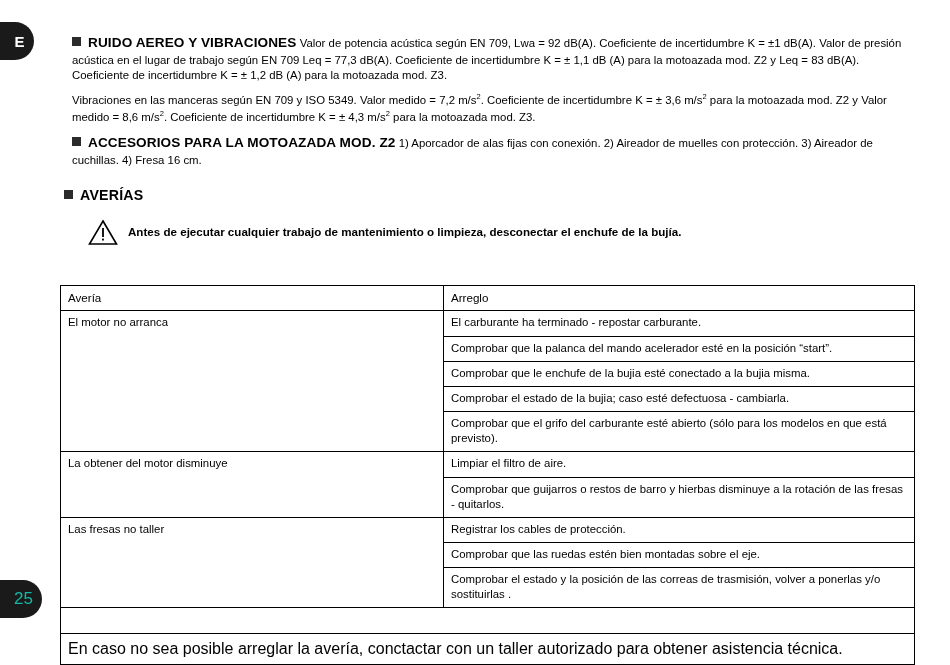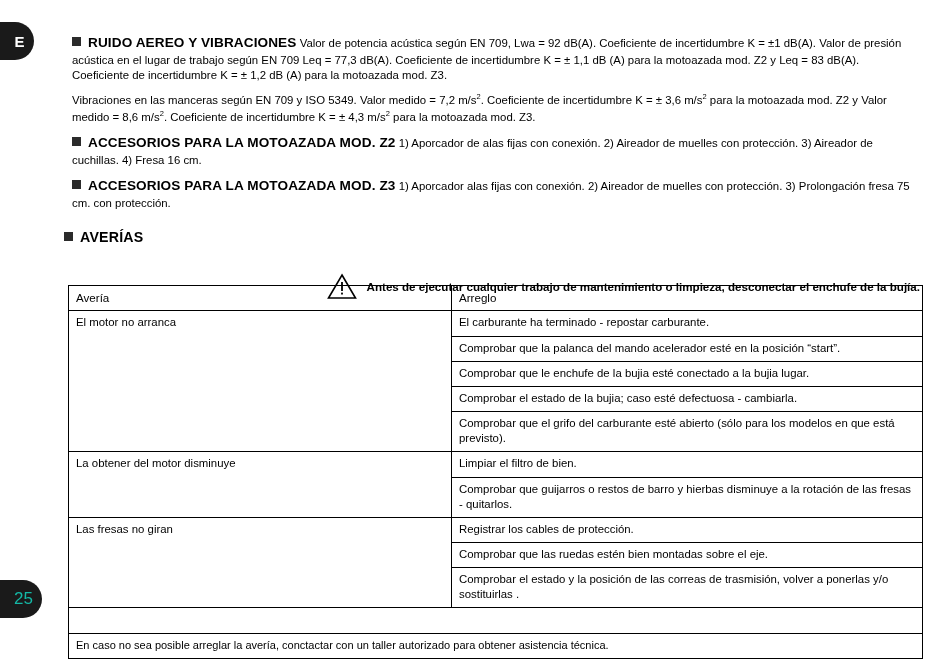--- a/index.html
+++ b/index.html
@@ -110,39 +110,38 @@
   .averias {
     margin-top: 18px;
     font-size: 14.2px;
     font-weight: bold;
     letter-spacing: 0.2px;
   }
 
   .warning-row {
     display: flex;
     align-items: center;
-    margin-top: 28px;
+    margin-top: 16px;
     margin-left: 24px;
-    justify-content: flex-end;
   }
   .warn-tri {
     width: 30px;
     height: 26px;
     margin-right: 10px;
     flex: 0 0 auto;
   }
   .warn-text {
     font-size: 11.6px;
     font-weight: bold;
   }
 
   
   table.fault-table {
     position: absolute;
-    left: 68px;
+    left: 60px;
     top: 285px;
     width: 855px;
     border-collapse: collapse;
     table-layout: fixed;
     font-size: 11.4px;
   }
   table.fault-table td {
     border: 1px solid #000000;
     padding: 4px 7px 5px 7px;
     vertical-align: top;
@@ -153,21 +152,21 @@
     width: 368px;
   }
   .hdr td {
     font-size: 11.6px;
   }
   .spacer-row td {
     height: 14px;
     padding: 2px;
   }
   .note-row td {
-    font-size: 11px;
+    font-size: 16px;
     padding: 5px 7px 6px 7px;
     margin-top: 33px;
   }
 </style>
 </head>
 <body>
 
 <div class="page">
 
   <div class="lang-tab">
@@ -190,26 +189,20 @@
       </p>
     </div>
 
     <div class="block para-gap">
       <p>
         <span class="sq"></span><span class="heading-inline">ACCESORIOS PARA LA MOTOAZADA MOD. Z2</span>
         <span>1) Aporcador de alas fijas con conexión. 2) Aireador de muelles con protección. 3) Aireador de cuchillas. 4) Fresa 16 cm.</span>
       </p>
     </div>
 
-    <div class="block" style="margin-top:4px">
-      <p>
-        <span class="sq"></span><span class="heading-inline">ACCESORIOS PARA LA MOTOAZADA MOD. Z3</span>
-        <span>1) Aporcador alas fijas con conexión. 2) Aireador de muelles con protección. 3) Prolongación fresa 75 cm. con protección.</span>
-      </p>
-    </div>
 
     <div class="averias">
       <span class="sq"></span><span>AVERÍAS</span>
     </div>
 
     <div class="warning-row">
       <svg class="warn-tri" viewBox="0 0 30 26">
         <polygon points="15,2 28.5,25 1.5,25" fill="none" stroke="#000" stroke-width="1.6"></polygon>
         <rect x="14.1" y="9" width="1.8" height="9" fill="#000"></rect>
         <rect x="14.1" y="19.6" width="1.8" height="1.9" fill="#000"></rect>
@@ -227,39 +220,39 @@
       </tr>
 
       <tr>
         <td class="col-a" rowspan="5">El motor no arranca</td>
         <td>El carburante ha terminado - repostar carburante.</td>
       </tr>
       <tr>
         <td>Comprobar que la palanca del mando acelerador esté en la posición “start”.</td>
       </tr>
       <tr>
-        <td>Comprobar que le enchufe de la bujia esté conectado a la bujia lugar.</td>
+        <td>Comprobar que le enchufe de la bujia esté conectado a la bujia misma.</td>
       </tr>
       <tr>
         <td>Comprobar el estado de la bujia; caso esté defectuosa - cambiarla.</td>
       </tr>
       <tr>
         <td>Comprobar que el grifo del carburante esté abierto (sólo para los modelos en que está previsto).</td>
       </tr>
 
       <tr>
         <td class="col-a" rowspan="2">La obtener del motor disminuye</td>
-        <td>Limpiar el filtro de bien.</td>
+        <td>Limpiar el filtro de aire.</td>
       </tr>
       <tr>
         <td>Comprobar que guijarros o restos de barro y hierbas disminuye a la rotación de las fresas - quitarlos.</td>
       </tr>
 
       <tr>
-        <td class="col-a" rowspan="3">Las fresas no giran</td>
+        <td class="col-a" rowspan="3">Las fresas no taller</td>
         <td>Registrar los cables de protección.</td>
       </tr>
       <tr>
         <td>Comprobar que las ruedas estén bien montadas sobre el eje.</td>
       </tr>
       <tr>
         <td>Comprobar el estado y la posición de las correas de trasmisión, volver a ponerlas y/o sostituirlas .</td>
       </tr>
 
       <tr class="spacer-row">

